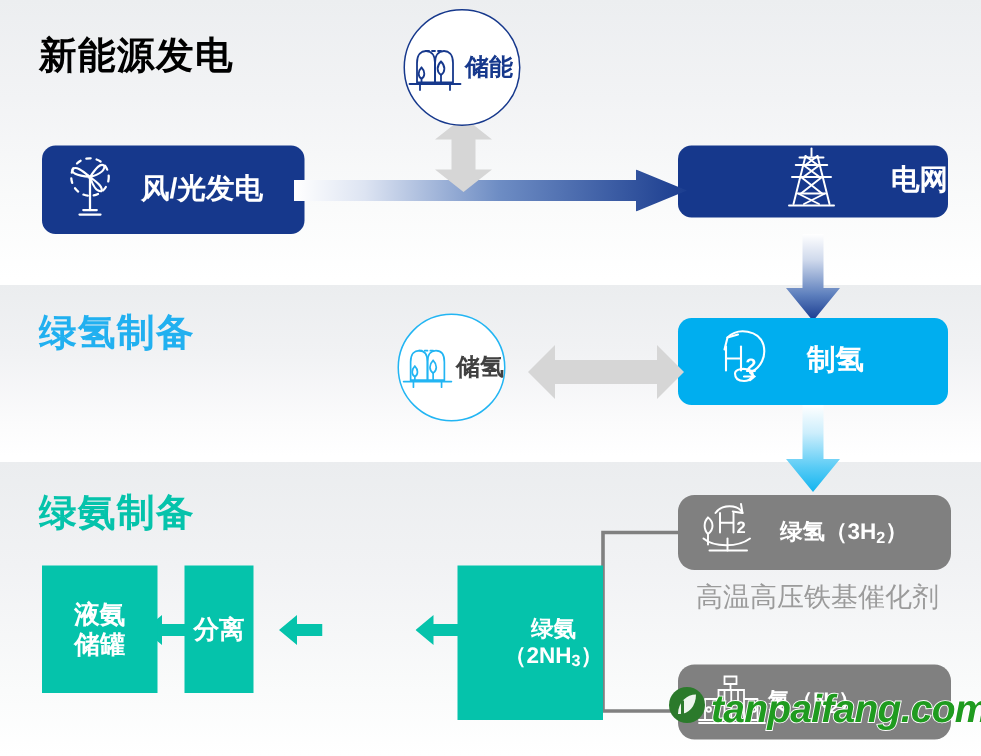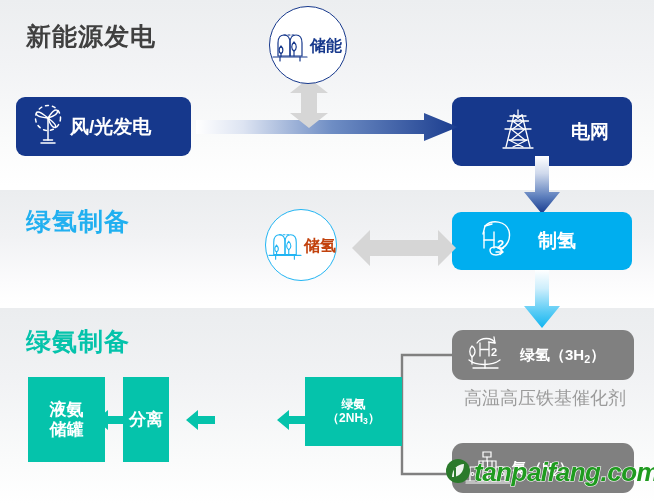--- a/index.html
+++ b/index.html
@@ -16,64 +16,64 @@
   .band{position:absolute;left:0;width:654px;}
   .band-1{top:0;height:186px;background:linear-gradient(180deg,#eceef0 0%,#f2f3f5 35%,#fafbfb 75%,#ffffff 100%);}
   .band-2{top:190px;height:114px;background:linear-gradient(180deg,#ebedef 0%,#f1f2f4 40%,#fbfbfc 80%,#ffffff 100%);}
   .band-3{top:308px;height:196px;background:linear-gradient(180deg,#ebedef 0%,#f1f2f4 35%,#fafbfb 78%,#ffffff 100%);}
 
   
   .sect-title{
     position:absolute;font-weight:bold;letter-spacing:1px;
     white-space:nowrap;
   }
-  #title-power{left:26px;top:20px;font-size:25px;color:#404040;}
+  #title-power{left:26px;top:20px;font-size:25px;color:#000000;}
   #title-h2{left:26px;top:205px;font-size:25px;color:#21b0f0;}
   #title-nh3{left:26px;top:325px;font-size:25px;color:#05c3ab;}
 
   
   .box{
     position:absolute;display:flex;align-items:center;justify-content:center;
     color:#ffffff;font-weight:bold;box-sizing:border-box;
   }
   .box .lbl{white-space:nowrap;line-height:1.15;text-align:center;}
 
-  #box-wind{left:16px;top:97px;width:175px;height:59px;background:#16388c;border-radius:9px;
-            justify-content:flex-start;padding-left:16px;font-size:19px;}
-  #box-grid{left:452px;top:97px;width:180px;height:69px;background:#16388c;border-radius:9px;
-            justify-content:center;padding-left:26px;gap:36px;font-size:19px;}
+  #box-wind{left:28px;top:97px;width:175px;height:59px;background:#16388c;border-radius:9px;
+            justify-content:flex-start;padding-left:16px;gap:12px;font-size:19px;}
+  #box-grid{left:452px;top:97px;width:180px;height:48px;background:#16388c;border-radius:9px;
+            justify-content:flex-end;padding-left:26px;gap:36px;font-size:19px;}
   #box-h2 {left:452px;top:212px;width:180px;height:58px;background:#00aeef;border-radius:9px;
             justify-content:flex-start;padding-left:24px;gap:22px;font-size:19px;}
 
   
   #box-gh2{left:452px;top:330px;width:182px;height:50px;background:#808080;border-radius:11px;
            justify-content:flex-start;padding-left:12px;gap:10px;font-size:15px;}
   #box-n2 {left:452px;top:443px;width:182px;height:50px;background:#808080;border-radius:11px;
            justify-content:flex-start;padding-left:12px;font-size:15px;}
 
   
   .teal{background:#05c3ab;border-radius:0;font-size:17px;}
   #box-tank {left:28px;top:377px;width:77px;height:85px;font-family:Liberation Serif, serif;}
   #box-sep  {left:123px;top:377px;width:46px;height:85px;}
   #box-cool {left:214px;top:377px;width:63px;height:85px;}
-  #box-nh3  {left:305px;top:377px;width:97px;height:69px;font-size:12px;}
+  #box-nh3  {left:305px;top:377px;width:97px;height:103px;font-size:15px;justify-content:flex-end;}
 
   sub{font-size:.72em;vertical-align:baseline;position:relative;bottom:-.25em;}
 
   
   .circle{
     position:absolute;border-radius:50%;background:#ffffff;
     display:flex;align-items:center;justify-content:flex-start;
     box-sizing:border-box;
   }
   #circ-store{left:269px;top:6px;width:78px;height:78px;border:1.6px solid #16388c;}
   #circ-h2sto{left:265px;top:209px;width:72px;height:72px;border:1.6px solid #22b5f3;}
   .circle .clbl{font-weight:bold;font-size:16px;line-height:1;margin-top:1px;}
   #circ-store .clbl{color:#16388c;}
-  #circ-h2sto .clbl{color:#c2410c;}
+  #circ-h2sto .clbl{color:#404040;}
   .circle .cico{margin-top:7px;}
   #circ-h2sto .cico{margin-top:5px;}
 
   
   .arw{position:absolute;}
 
   
   #arrow-wind-grid{left:196px;top:113px;width:262px;height:28px;}
   
   #arrow-store{left:290px;top:78px;width:38px;height:50px;}

